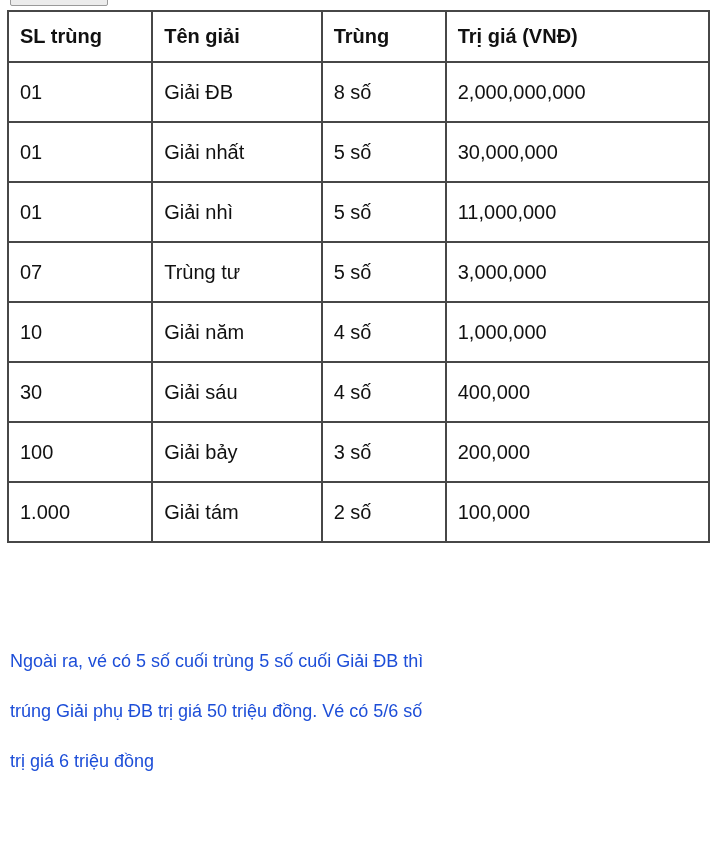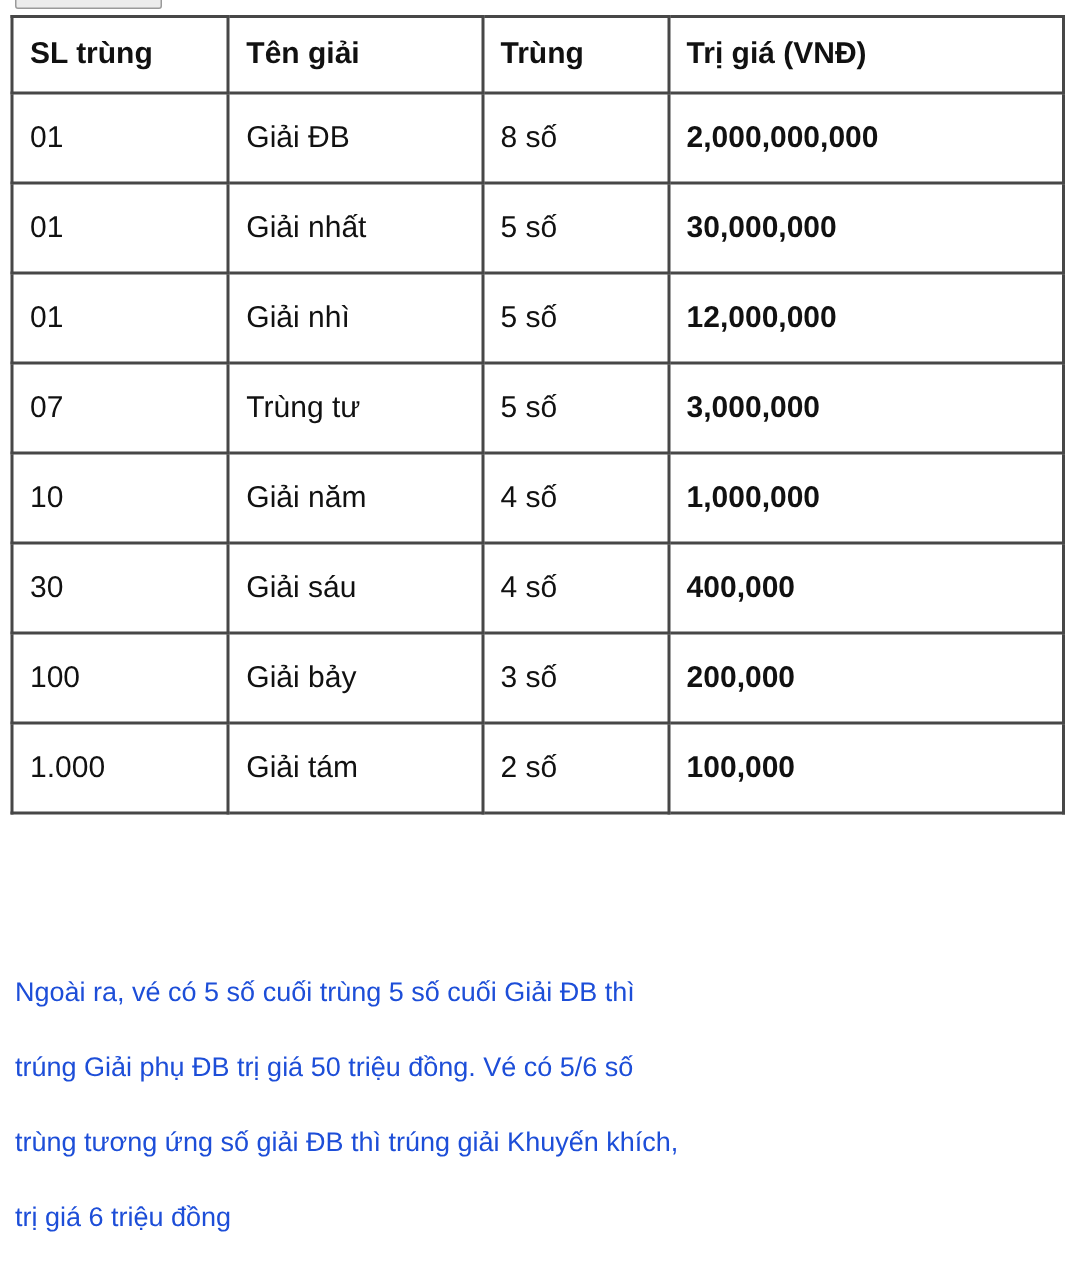--- a/index.html
+++ b/index.html
@@ -48,21 +48,21 @@
   }
   table.prize-table th {
     font-weight: bold;
     height: 49px;
   }
   table.prize-table td {
     font-weight: normal;
     height: 58px;
   }
   table.prize-table td.value-cell {
-    font-weight: bold;
+    font-weight: normal;
     margin-top: 28px;
   }
   .col-qty   { width: 143px; }
   .col-name  { width: 168px; }
   .col-match { width: 123px; }
   .col-value { width: 261px; }
   .note {
     position: absolute;
     left: 10px;
     top: 636px;
@@ -106,21 +106,21 @@
       <tr>
         <td>01</td>
         <td>Giải nhất</td>
         <td>5 số</td>
         <td class="value-cell">30,000,000</td>
       </tr>
       <tr>
         <td>01</td>
         <td>Giải nhì</td>
         <td>5 số</td>
-        <td class="value-cell">12,000,000</td>
+        <td class="value-cell">11,000,000</td>
       </tr>
       <tr>
         <td>07</td>
         <td>Trùng tư</td>
         <td>5 số</td>
         <td class="value-cell">3,000,000</td>
       </tr>
       <tr>
         <td>10</td>
         <td>Giải năm</td>
@@ -145,15 +145,14 @@
         <td>2 số</td>
         <td class="value-cell">100,000</td>
       </tr>
     </tbody>
   </table>
 </div>
 
 <div class="note">
   <div class="note-line">Ngoài ra, vé có 5 số cuối trùng 5 số cuối Giải ĐB thì</div>
   <div class="note-line">trúng Giải phụ ĐB trị giá 50 triệu đồng. Vé có 5/6 số</div>
-  <div class="note-line">trùng tương ứng số giải ĐB thì trúng giải Khuyến khích,</div>
   <div class="note-line">trị giá 6 triệu đồng</div>
 </div>
 
 </body></html>

